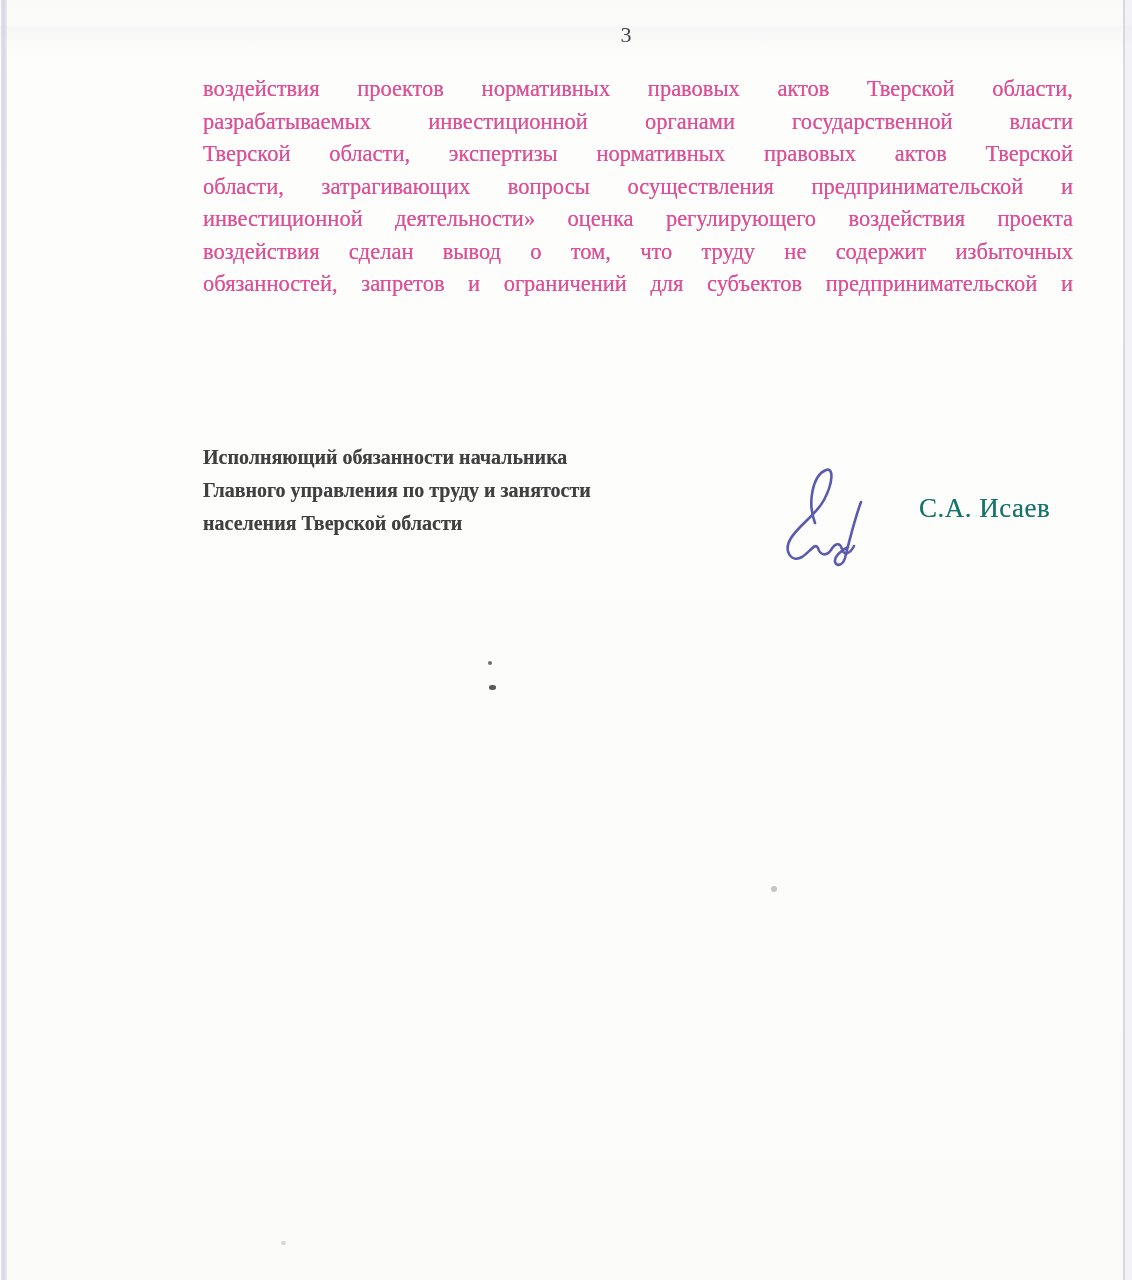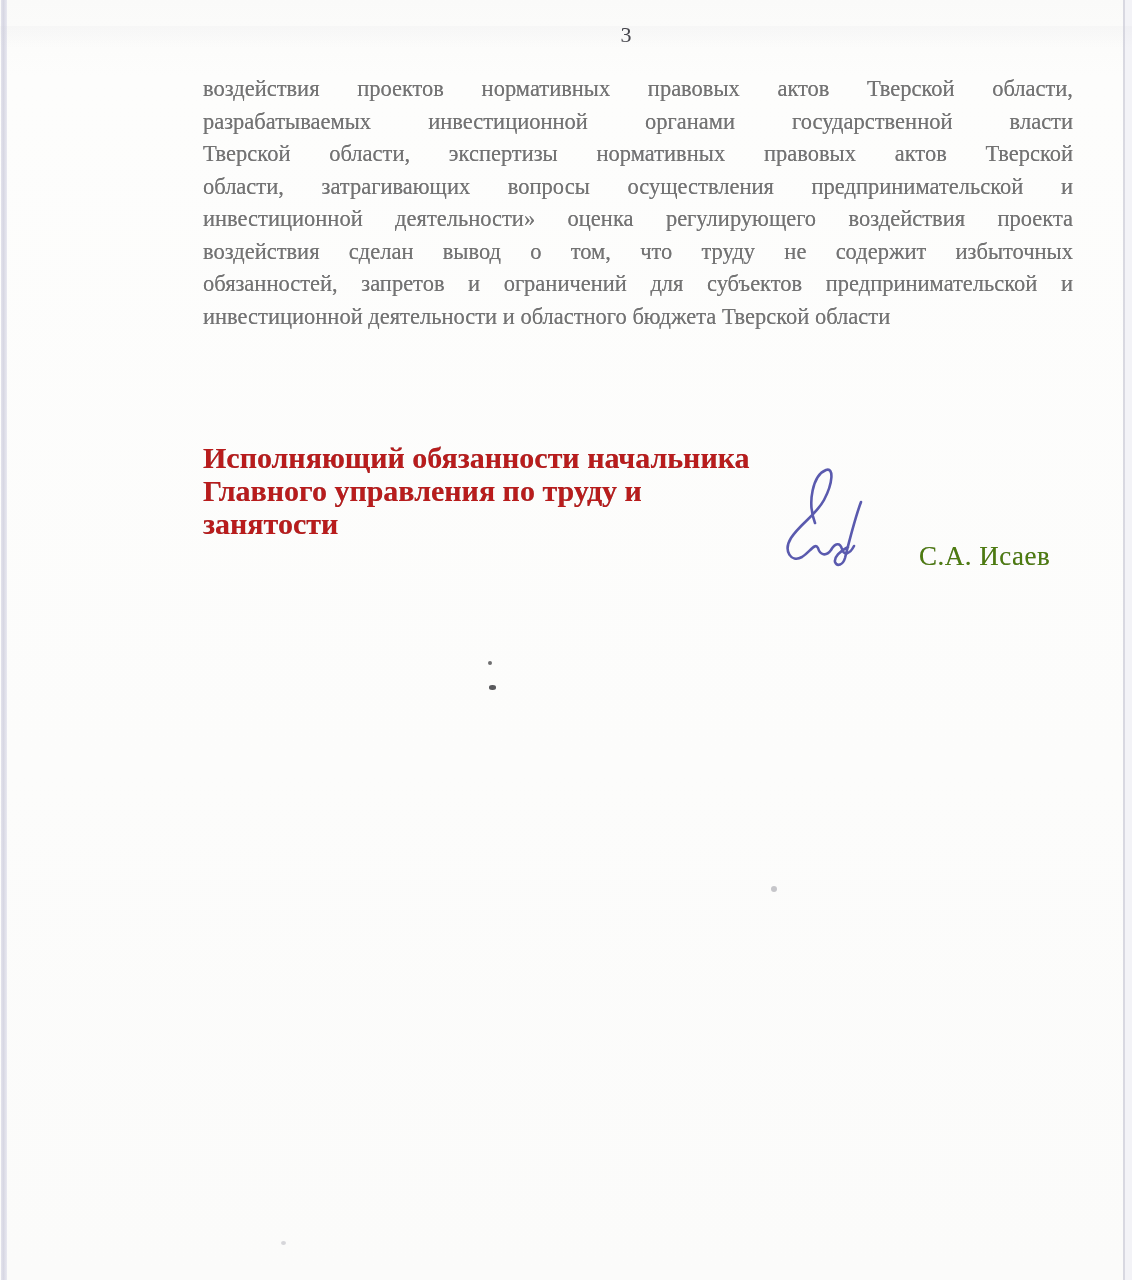--- a/index.html
+++ b/index.html
@@ -49,63 +49,62 @@
     text-align: center;
     font-size: 22px;
     color: #45454c;
   }
 
   .body-text {
     position: absolute;
     left: 203px; top: 73px;
     width: 870px;
     font-size: 22.5px;
-    color: #737373;
+    color: #ec4899;
     text-shadow: 0 0 0.6px rgba(52,52,60,0.55);
   }
   .body-text .line {
     height: 32.5px;
     line-height: 32.5px;
     text-align: justify;
     text-align-last: justify;
     white-space: normal;
     overflow: hidden;
   }
   .body-text .line.last {
     text-align-last: left;
   }
 
   .sign-titles {
     position: absolute;
     left: 203px; top: 441px;
     width: 560px;
-    font-size: 30px;
+    font-size: 20px;
     font-weight: bold;
-    color: #b91c1c;
+    color: #404040;
     text-shadow: 0 0 0.6px rgba(58,58,66,0.5);
   }
   .sign-titles .line {
     height: 33px;
     line-height: 33px;
   }
 
   .signature-svg {
     position: absolute;
     left: 776px; top: 460px;
     width: 112px; height: 112px;
   }
 
   .signer-name {
     position: absolute;
     left: 919px; top: 493px;
     font-size: 27px;
-    color: #4d7c0f;
+    color: #0f766e;
     letter-spacing: 0.5px;
     text-shadow: 0 0 0.6px rgba(62,62,70,0.5);
-    margin-top: 48px;
   }
 
   .speck {
     position: absolute;
     border-radius: 50%;
   }
   .speck-1 { left: 488px; top: 661px; width: 4px; height: 4px; background: #6e6e70; }
   .speck-2 { left: 489px; top: 685px; width: 7px; height: 5px; background: #59595c; border-radius: 45%; }
   .speck-3 { left: 771px; top: 886px; width: 6px; height: 6px; background: #c6c6ca; }
   .speck-4 { left: 281px; top: 1241px; width: 5px; height: 4px; background: #d6d6da; }
@@ -121,26 +120,26 @@
 <div class="page-number">3</div>
 
 <div class="body-text">
   <div class="line">воздействия проектов нормативных правовых актов Тверской области,</div>
   <div class="line">разрабатываемых инвестиционной органами государственной власти</div>
   <div class="line">Тверской области, экспертизы нормативных правовых актов Тверской</div>
   <div class="line">области, затрагивающих вопросы осуществления предпринимательской и</div>
   <div class="line">инвестиционной деятельности» оценка регулирующего воздействия проекта</div>
   <div class="line">воздействия сделан вывод о том, что труду не содержит избыточных</div>
   <div class="line">обязанностей, запретов и ограничений для субъектов предпринимательской и</div>
-  <div class="line last">инвестиционной деятельности и областного бюджета Тверской области</div>
 </div>
 
 <div class="sign-titles">
   <div class="line">Исполняющий обязанности начальника</div>
   <div class="line">Главного управления по труду и занятости</div>
+  <div class="line">населения Тверской области</div>
 </div>
 
 <svg class="signature-svg" viewBox="0 0 112 112" xmlns="http://www.w3.org/2000/svg">
   <g fill="none" stroke="#4d4da8" stroke-width="2.6" stroke-linecap="round" opacity="0.92">
     <path d="M39,63 C31,42 37,15 50,10 C58,7 57,23 48,40 C40,55 24,64 15,78 C7,91 15,103 26,97 C34,92 39,82 42,88 C44,95 50,97 55,90 C59,83 64,82 66,89 C68,96 74,94 78,86"></path>
     <path d="M85,42 C79,58 73,82 69,98 C67,105 61,107 59,102 C58,97 64,91 72,87"></path>
   </g>
 </svg>
 
 <div class="signer-name">С.А. Исаев</div>

